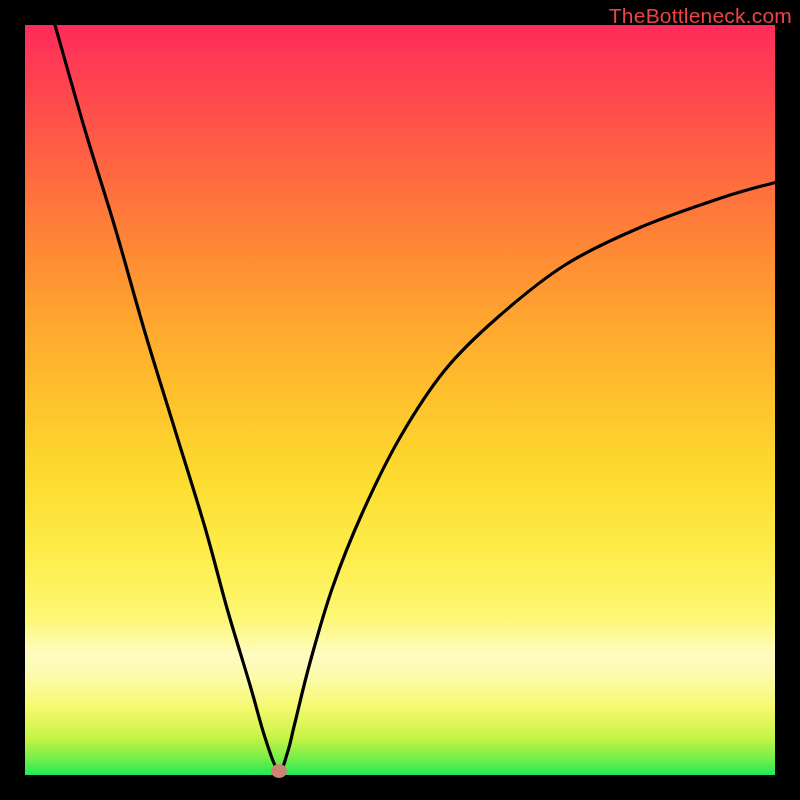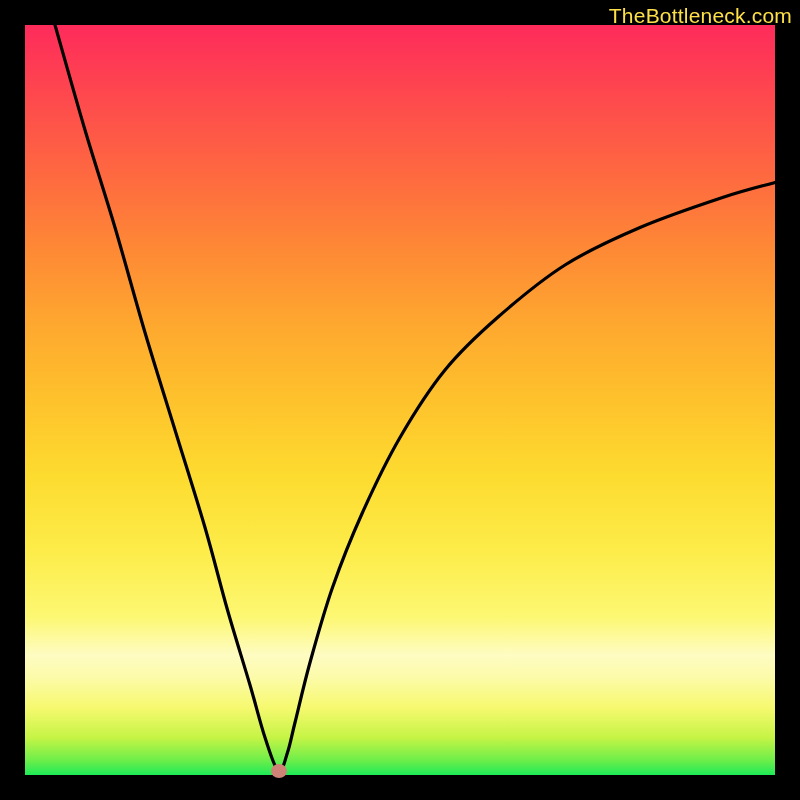--- a/index.html
+++ b/index.html
@@ -42,21 +42,21 @@
     top: 0;
     width: 750px;
     height: 750px;
     overflow: visible;
   }
 
   .watermark {
     position: absolute;
     top: 4px;
     right: 8px;
-    color: #fde047;
+    color: #ef4444;
     font-size: 21px;
     font-weight: 400;
     letter-spacing: 0.2px;
   }
 
   .marker {
     position: absolute;
     width: 16px;
     height: 14px;
     background: #cf8376;

